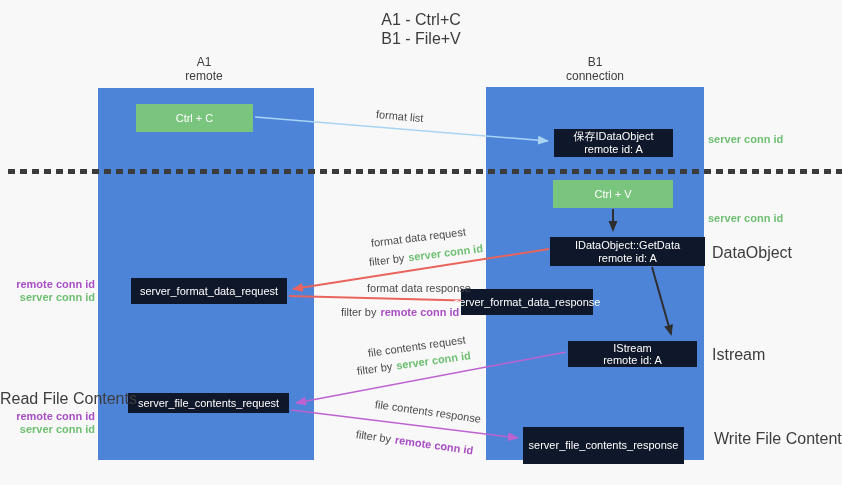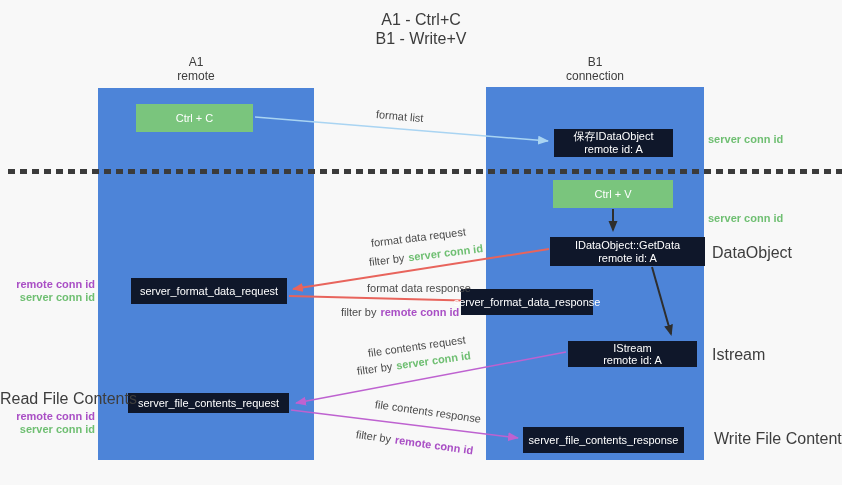--- a/index.html
+++ b/index.html
@@ -5,21 +5,21 @@
   * { margin:0; padding:0; box-sizing:border-box; }
   html,body { background:#f8f8f8; }
   body { font-family:"Liberation Sans", sans-serif; }
   .canvas { position:relative; width:842px; height:485px; background:#f8f8f8; overflow:hidden;border-radius:30px; }
 
   .title { position:absolute; left:0; top:10px; width:842px; text-align:center;
            font-size:16px; line-height:19px; color:#3c3c3c; z-index:6; }
 
   .lane-header { position:absolute; text-align:center; font-size:12px; line-height:14px;
                  color:#3d3d3d; z-index:6; }
-  .lane-header.left  { left:88px;  top:55px; width:216px; }
+  .lane-header.left  { left:96px;  top:55px; width:216px; }
   .lane-header.right { left:486px; top:55px; width:218px; }
 
   .lane { position:absolute; background:#4d84d8; z-index:1; }
   .lane.left  { left:98px;  top:88px; width:216px; height:372px; }
   .lane.right { left:486px; top:87px; width:218px; height:373px; }
 
   .dotted-line { position:absolute; left:8px; top:169px; width:834px; height:5px; z-index:2;
     background:repeating-linear-gradient(90deg,#3b3b3b 0 7px,transparent 7px 12px); }
 
   .arrows { position:absolute; left:0; top:0; width:842px; height:485px; z-index:3; }
@@ -44,21 +44,21 @@
   .side-label .conn-purple { color:#a94fc5; font-weight:bold; display:block; }
   .side-label.plain { color:#3d3d3d; font-size:16px; }
 </style>
 </head>
 <body>
 
 <div class="canvas">
 
   <div class="title">
     <div>A1 - Ctrl+C</div>
-    <div>B1 - Write+V</div>
+    <div>B1 - File+V</div>
   </div>
 
   <div class="lane-header left">
     <div>A1</div>
     <div>remote</div>
   </div>
   <div class="lane-header right">
     <div>B1</div>
     <div>connection</div>
   </div>
@@ -120,21 +120,21 @@
 
   <div class="box orange" style="left:568px;top:341px;width:129px;height:26px;line-height:12px">
     <span>IStream</span>
     <span>remote id: A</span>
   </div>
 
   <div class="box orange" style="left:128px;top:393px;width:161px;height:20px">
     <span>server_file_contents_request</span>
   </div>
 
-  <div class="box orange" style="left:523px;top:427px;width:161px;height:26px">
+  <div class="box orange" style="left:523px;top:427px;width:161px;height:37px">
     <span>server_file_contents_response</span>
   </div>
 
   <div class="edge-label" style="left:376px;top:108px;transform:rotate(5deg)">format list</div>
 
   <div class="edge-label" style="left:371px;top:237px;transform:rotate(-7deg)">format data request</div>
   <div class="edge-label" style="left:369px;top:256px;transform:rotate(-7deg)">
     <span>filter by</span><span class="key green">server conn id</span>
   </div>
 

